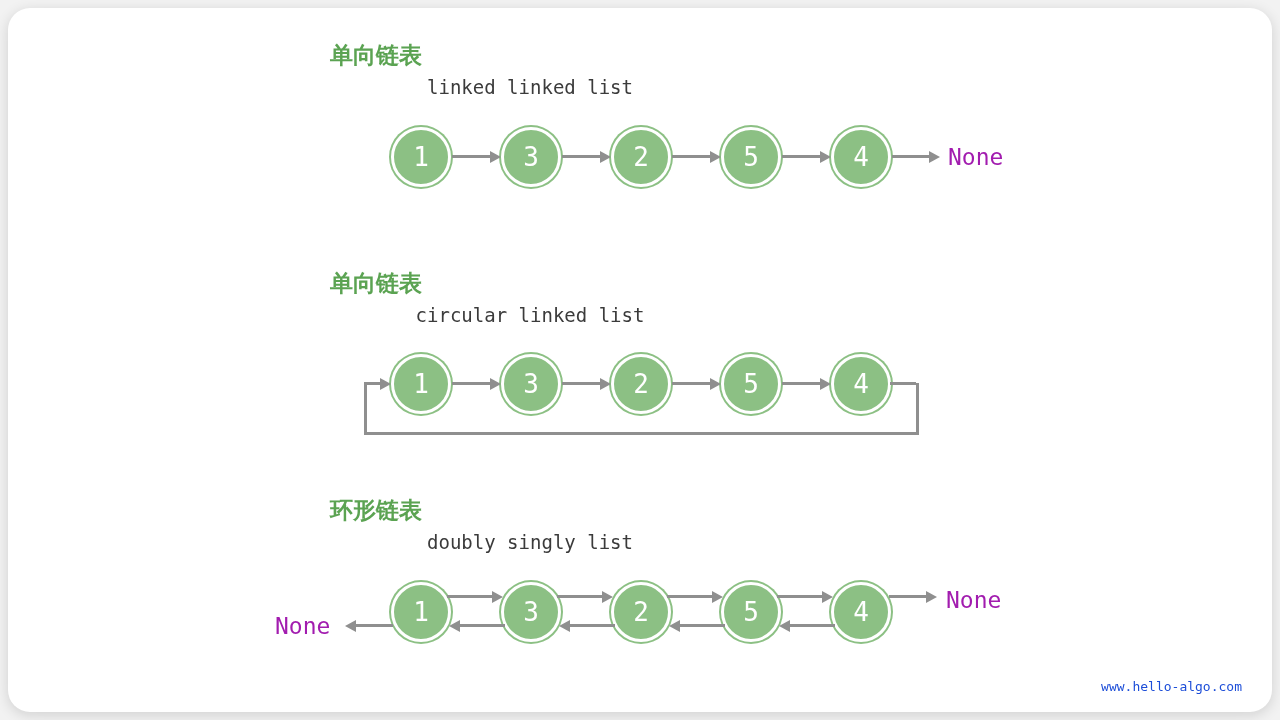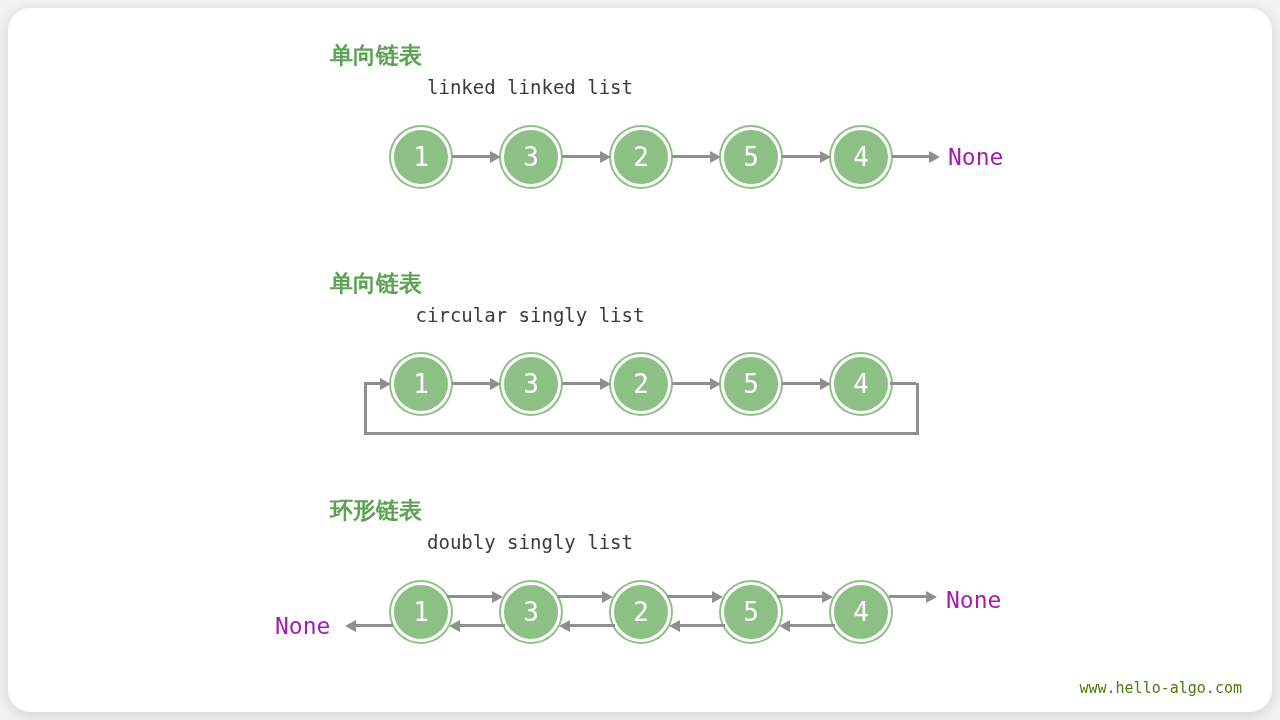--- a/index.html
+++ b/index.html
@@ -53,21 +53,21 @@
     border-bottom:3px solid #8F8F8F;
   }
 
   .none-label{
     position:absolute;color:#a21caf;font-size:23px;
     font-family:"DejaVu Sans Mono","Liberation Mono",monospace;
   }
 
   .watermark{
     position:absolute;right:38px;top:679px;
-    color:#4d7c0f;font-size:15px;
+    color:#1d4ed8;font-size:13px;
     font-family:"DejaVu Sans Mono","Liberation Mono",monospace;
   }
 </style>
 </head>
 <body>
 
 <div class="card"></div>
 
 <div class="stage">
 
@@ -85,21 +85,21 @@
     <div class="arrow right" style="left:562px;top:155px;width:39px"></div>
     <div class="arrow right" style="left:672px;top:155px;width:39px"></div>
     <div class="arrow right" style="left:782px;top:155px;width:39px"></div>
     <div class="arrow right" style="left:892px;top:155px;width:38px"></div>
 
     <div class="none-label" style="left:948px;top:144px">None</div>
   </div>
 
   <div>
     <div class="sec-title" style="top:268px">单向链表</div>
-    <div class="sec-sub" style="top:304px">circular singly list</div>
+    <div class="sec-sub" style="top:304px">circular linked list</div>
 
     <div class="node" style="left:391px;top:354px">1</div>
     <div class="node" style="left:501px;top:354px">3</div>
     <div class="node" style="left:611px;top:354px">2</div>
     <div class="node" style="left:721px;top:354px">5</div>
     <div class="node" style="left:831px;top:354px">4</div>
 
     <div class="arrow right" style="left:452px;top:382px;width:39px"></div>
     <div class="arrow right" style="left:562px;top:382px;width:39px"></div>
     <div class="arrow right" style="left:672px;top:382px;width:39px"></div>

